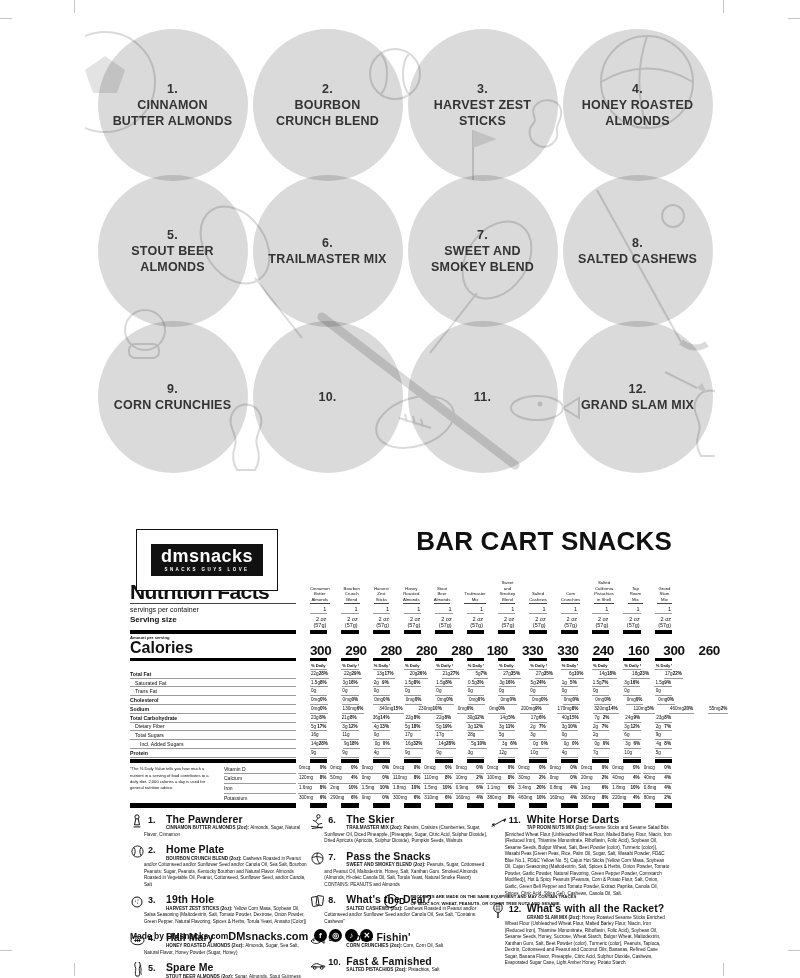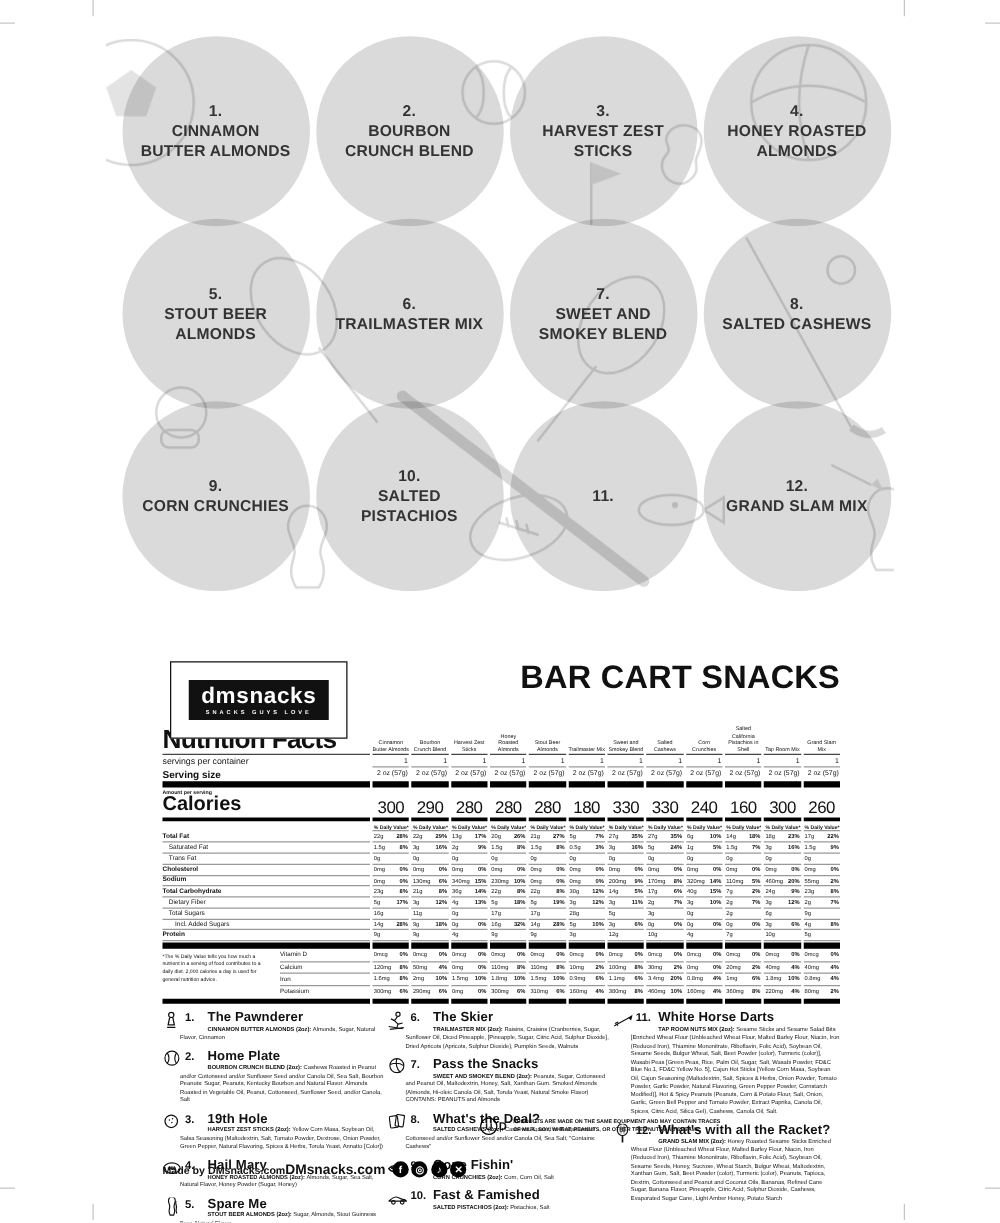--- a/index.html
+++ b/index.html
@@ -26,35 +26,35 @@
   .logo{position:absolute;left:6px;top:7px;border:1.5px solid #111;padding:14px;background:#fff}
   .logo-in{background:#111;color:#fff;text-align:center;padding:3px 10px 4px}
   .logo-word{font-size:18px;font-weight:bold;letter-spacing:.5px;line-height:1}
   .logo-tag{font-size:4.5px;font-weight:bold;letter-spacing:2.4px;margin-top:2px}
   .titles{text-align:right;padding-top:6px;margin-left:90px}
   .title{font-size:26px;font-weight:800;letter-spacing:.2px;line-height:1}
   .subtitle{font-size:12px;font-weight:bold;letter-spacing:8.5px;margin-top:3px;padding-left:8px}
 
   
   .nf{margin-top:6px}
-  .nf-row{display:grid;grid-template-columns:166px repeat(12,1fr);column-gap:2px}
+  .nf-row{display:grid;grid-template-columns:166px repeat(12,1fr);column-gap:14px}
   .nf-head > div{border-bottom:1px solid #444}
   .nf-title{font-size:21px;font-weight:800;letter-spacing:-.6px;line-height:1.05;align-self:end}
   .nf-colname{font-size:4.3px;line-height:1.3;text-align:center;display:flex;
               align-items:flex-end;justify-content:center;padding-bottom:1px}
   .nf-servlab{font-size:7px;padding-top:1.5px}
   .nf-servval{font-size:5.5px;text-align:right;padding:2px 1px 1px;border-bottom:.6px solid #999}
   .nf-sizelab{font-size:8px;font-weight:bold;padding-top:1px}
   .nf-sizeval{font-size:5.5px;text-align:right;padding:1.5px 1px 1px}
   .nf-barrow{margin:1px 0}
   .bar{background:#000}
   .h5{height:4.5px}.h3{height:3px}
   .nf-callab .amt{font-size:4.2px;font-weight:bold}
   .nf-callab .cal{font-size:16px;font-weight:700;line-height:1.05}
-  .nf-calval{font-size:13.5px;font-weight:400;text-align:center;align-self:end;
+  .nf-calval{font-size:13.5px;font-weight:700;text-align:center;align-self:end;
              letter-spacing:-.4px;line-height:1}
   .nf-dvval{font-size:4.1px;font-weight:bold;text-align:right;white-space:nowrap;
             padding:1px 1px .8px;border-bottom:.6px solid #999;overflow:hidden}
   .nf-nut > div{border-bottom:.6px solid #999}
   .nf-nutlab{font-size:5.2px;padding:.9px 0}
   .b{font-weight:bold}.i1{padding-left:5px}.i2{padding-left:10px}
   .nf-cell{display:flex;justify-content:space-between;font-size:4.6px;padding:1px 1px .8px}
   .nf-cell .pct{font-weight:bold}
   .nf-vits{display:grid;grid-template-columns:92px 72px repeat(12,1fr);column-gap:2px}
   .nf-foot{grid-column:1;grid-row:1/5;font-size:4.1px;line-height:1.55;padding:2px 6px 0 0}
@@ -165,21 +165,20 @@
       <div class="circle">
         <div class="c-num">8.</div>
         <div class="c-name">SALTED CASHEWS</div>
       </div>
       <div class="circle">
         <div class="c-num">9.</div>
         <div class="c-name">CORN CRUNCHIES</div>
       </div>
       <div class="circle">
         <div class="c-num">10.</div>
-        <div class="c-name">SALTED PISTACHIOS</div>
       </div>
       <div class="circle">
         <div class="c-num">11.</div>
       </div>
       <div class="circle">
         <div class="c-num">12.</div>
         <div class="c-name">GRAND SLAM MIX</div>
       </div>
     </div>
 </div>

